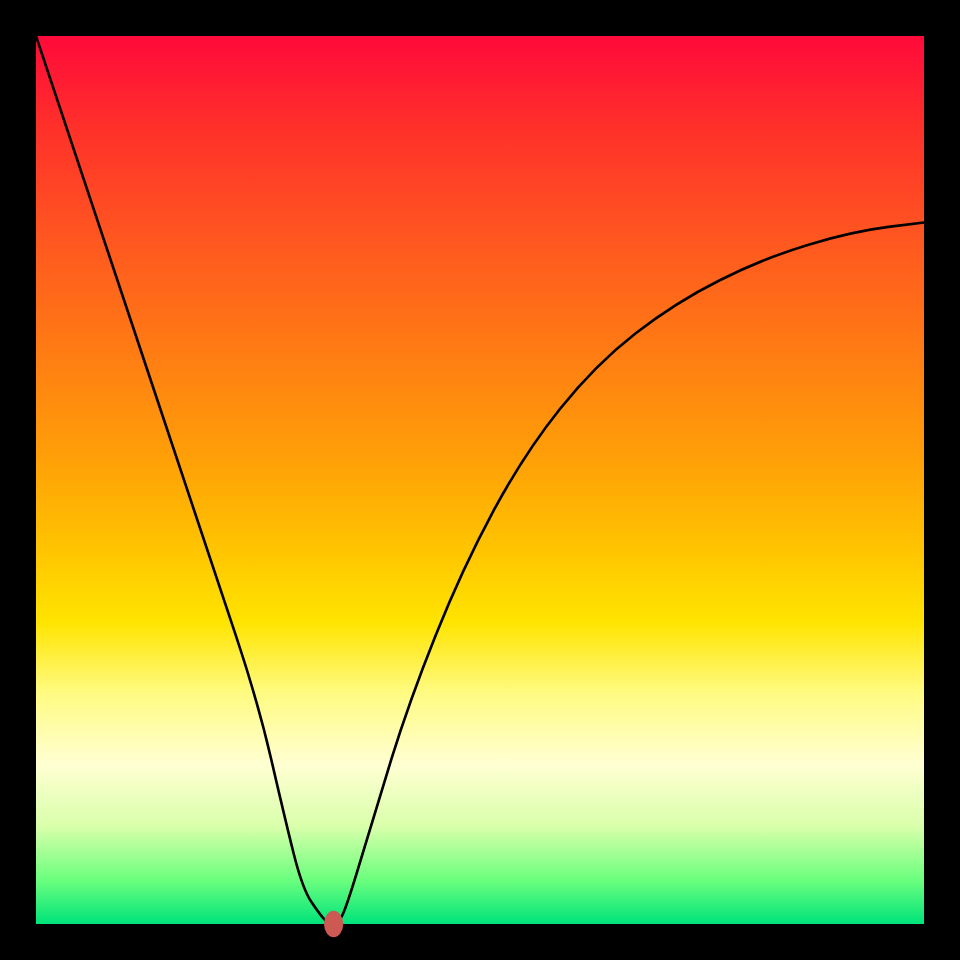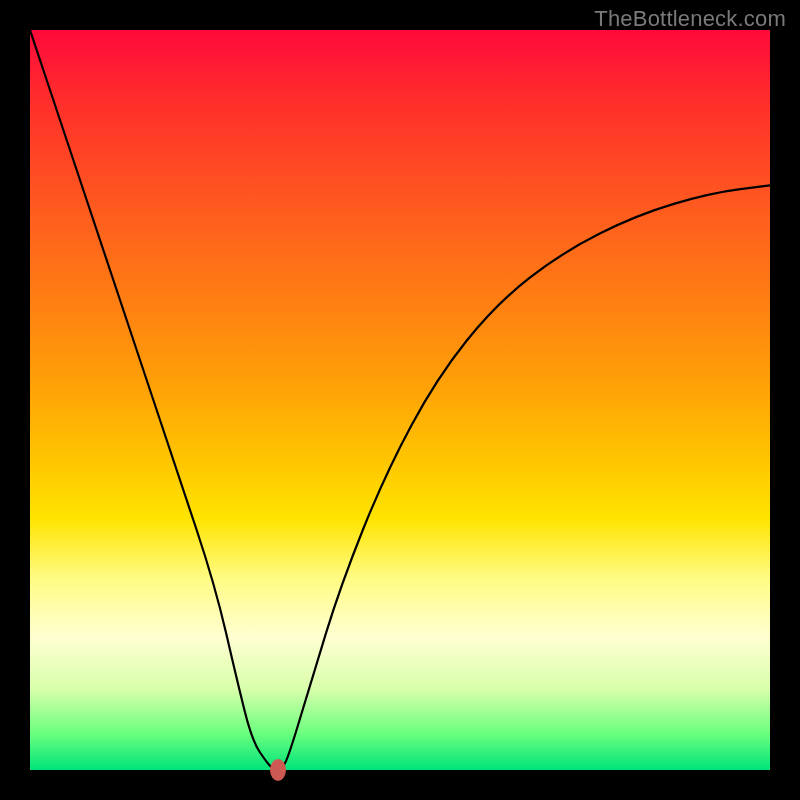--- a/index.html
+++ b/index.html
@@ -64,21 +64,20 @@
     border-radius: 50%;
     background: #cc5a52;
     transform: translate(-50%, -50%);
   }
 </style>
 </head>
 <body>
 
 <div class="frame">
 
-  <div class="watermark">TheBottleneck.com</div>
 
   <div class="plot-area">
 
     <svg class="curve" viewBox="0 0 740 740" preserveAspectRatio="none">
       <path d="M 0 0 Q 0 0 18.5 55.5 Q 37 111 55.5 166.5 Q 74 222 92.5 277.5 Q 111 332.99999999999994 129.5 388.5 Q 148 444 166.5 499.5 Q 185 555 196.10000000000002 603.1 Q 207.20000000000002 651.2 214.60000000000002 680.8 Q 222 710.4 229.4 721.5 Q 236.8 732.6 240.5 736.3 Q 244.20000000000002 740 247.90000000000003 740 Q 251.60000000000002 740 255.3 732.6 Q 259 725.2 270.1 688.2 Q 281.2 651.2 296 603.1 Q 310.8 555 333 499.5 Q 355.2 444 381.1 395.9 Q 407.00000000000006 347.79999999999995 436.6 310.79999999999995 Q 466.2 273.8 499.5 247.9 Q 532.8 222 569.8 203.5 Q 606.8 185 643.8 173.89999999999998 Q 680.8000000000001 162.79999999999995 710.4000000000001 159.09999999999997 T 740 155.39999999999998" fill="none" stroke="#000" stroke-width="2.2" stroke-linecap="round" stroke-linejoin="round"></path>
     </svg>
 
     <div class="marker" style="left: 247.9px; top: 740px; background: rgb(204, 90, 82);"></div>
   </div>
 

